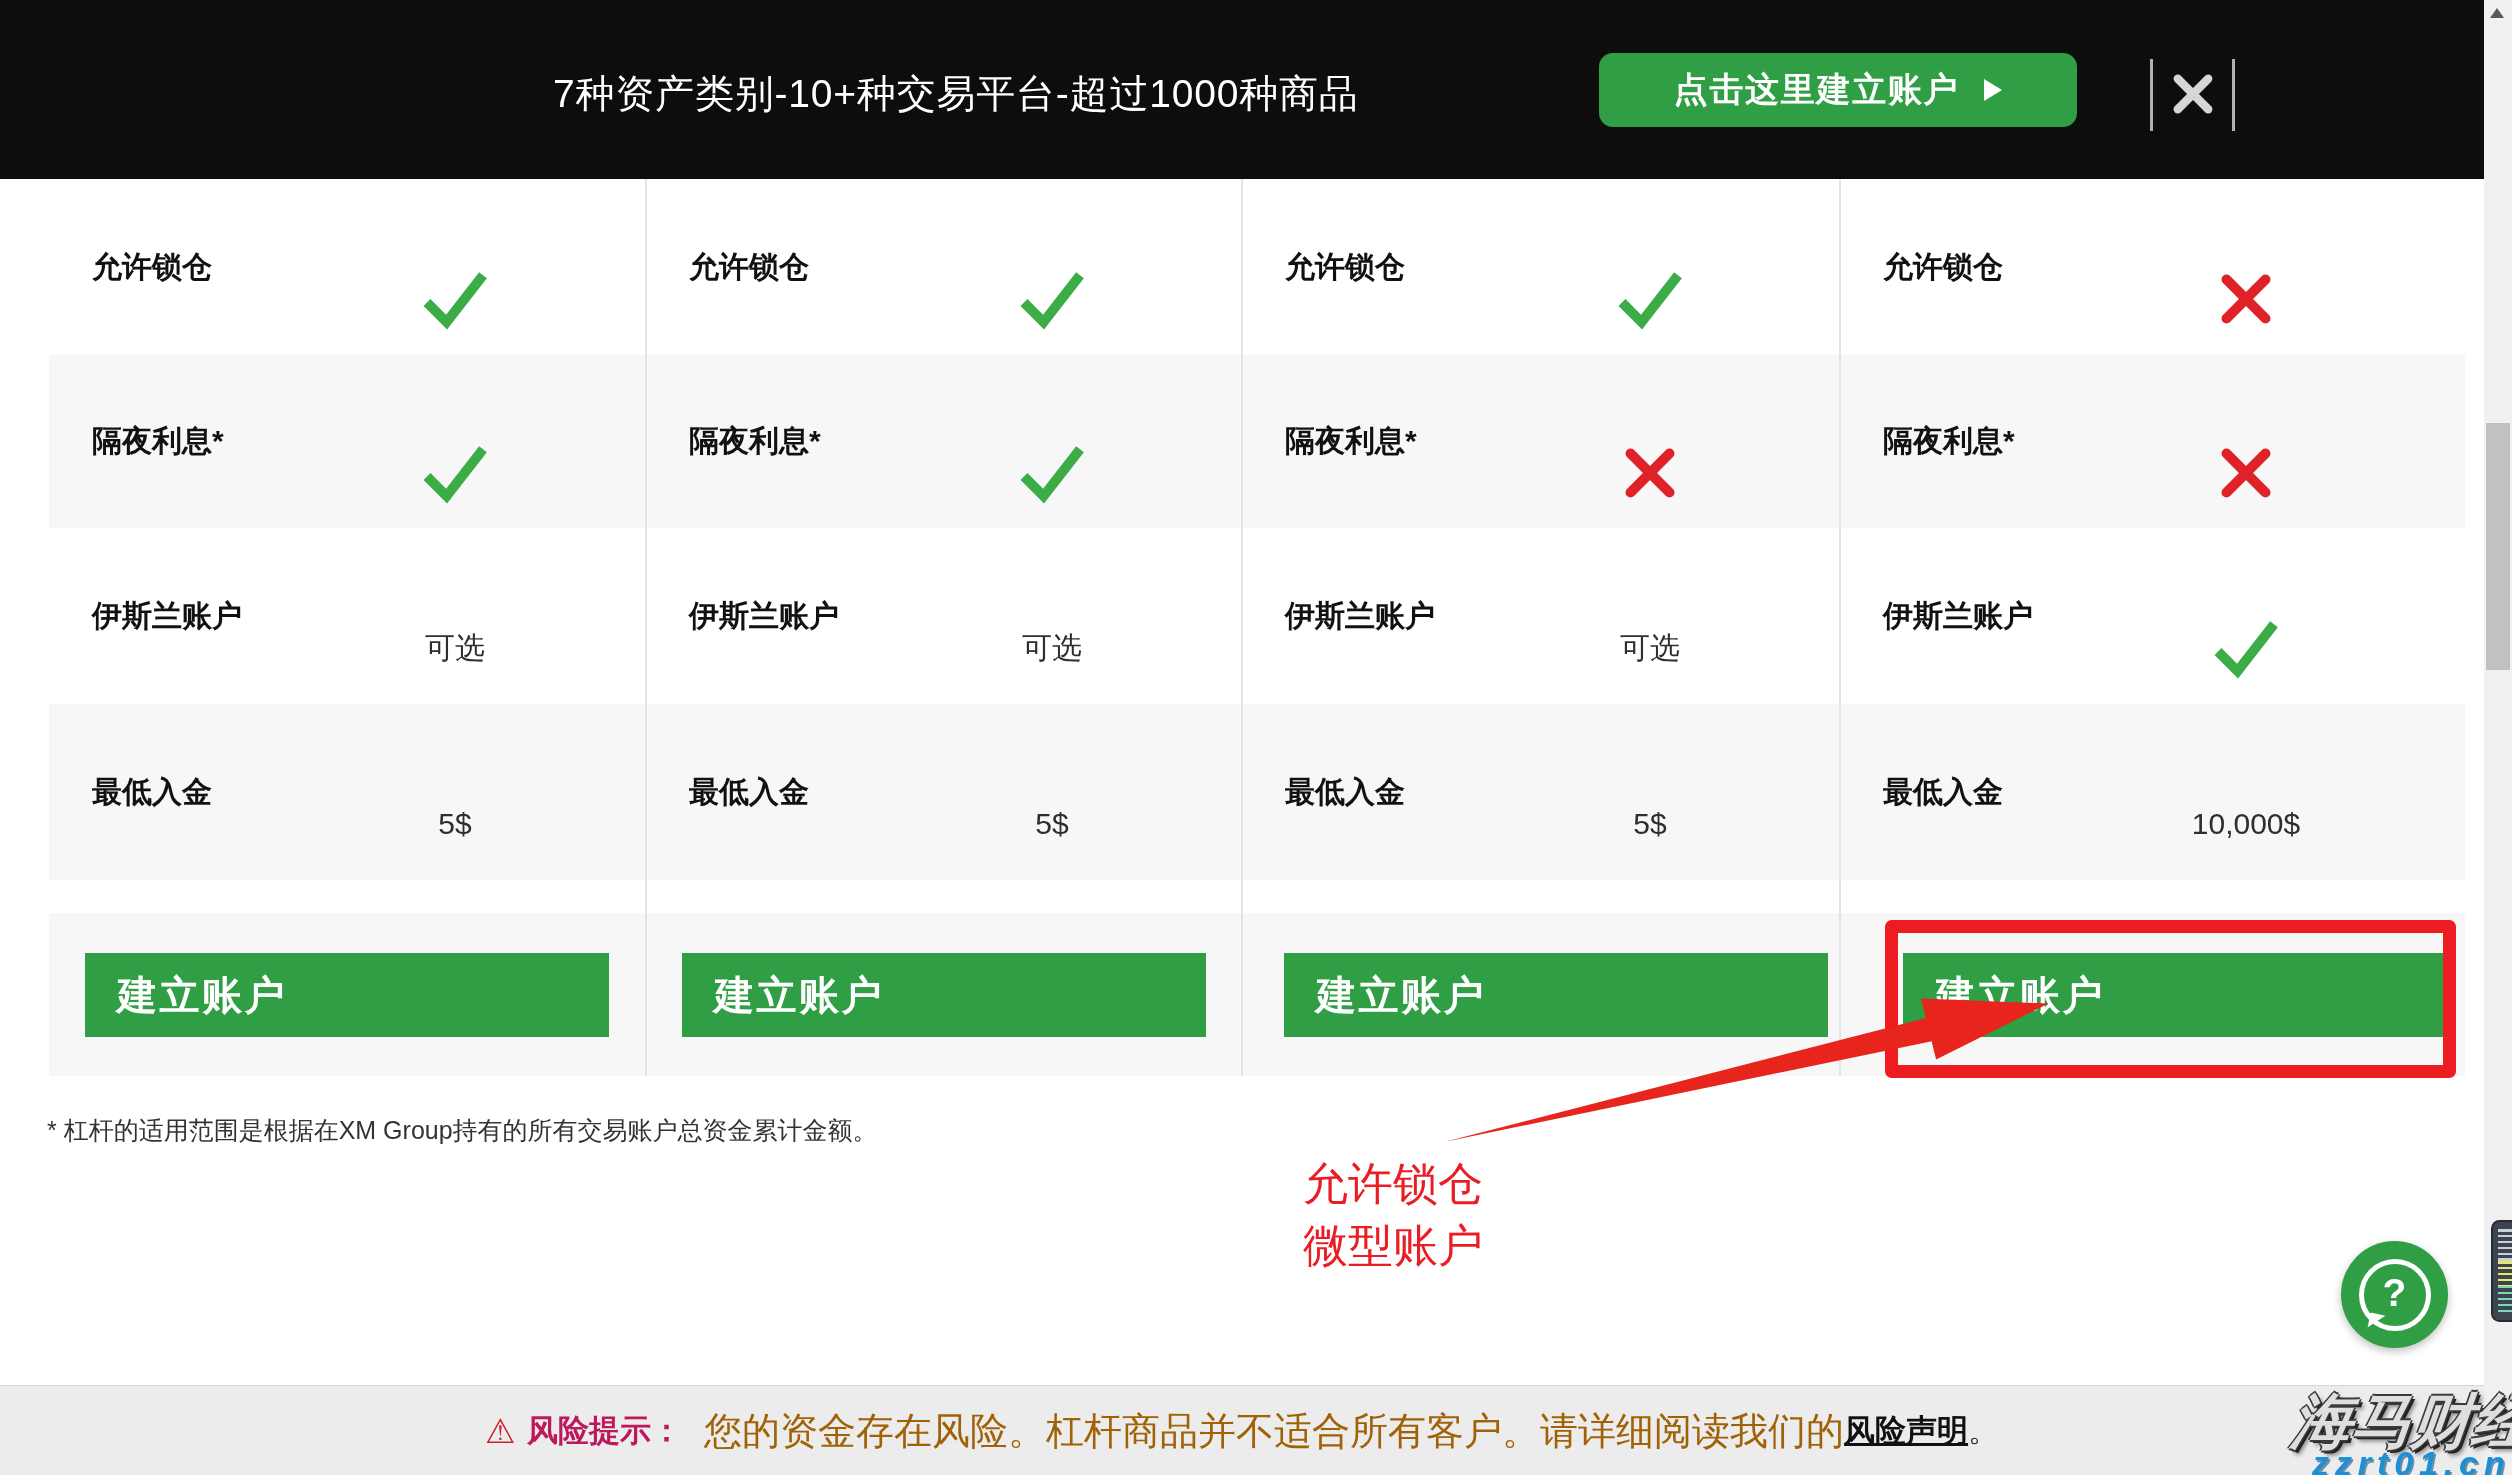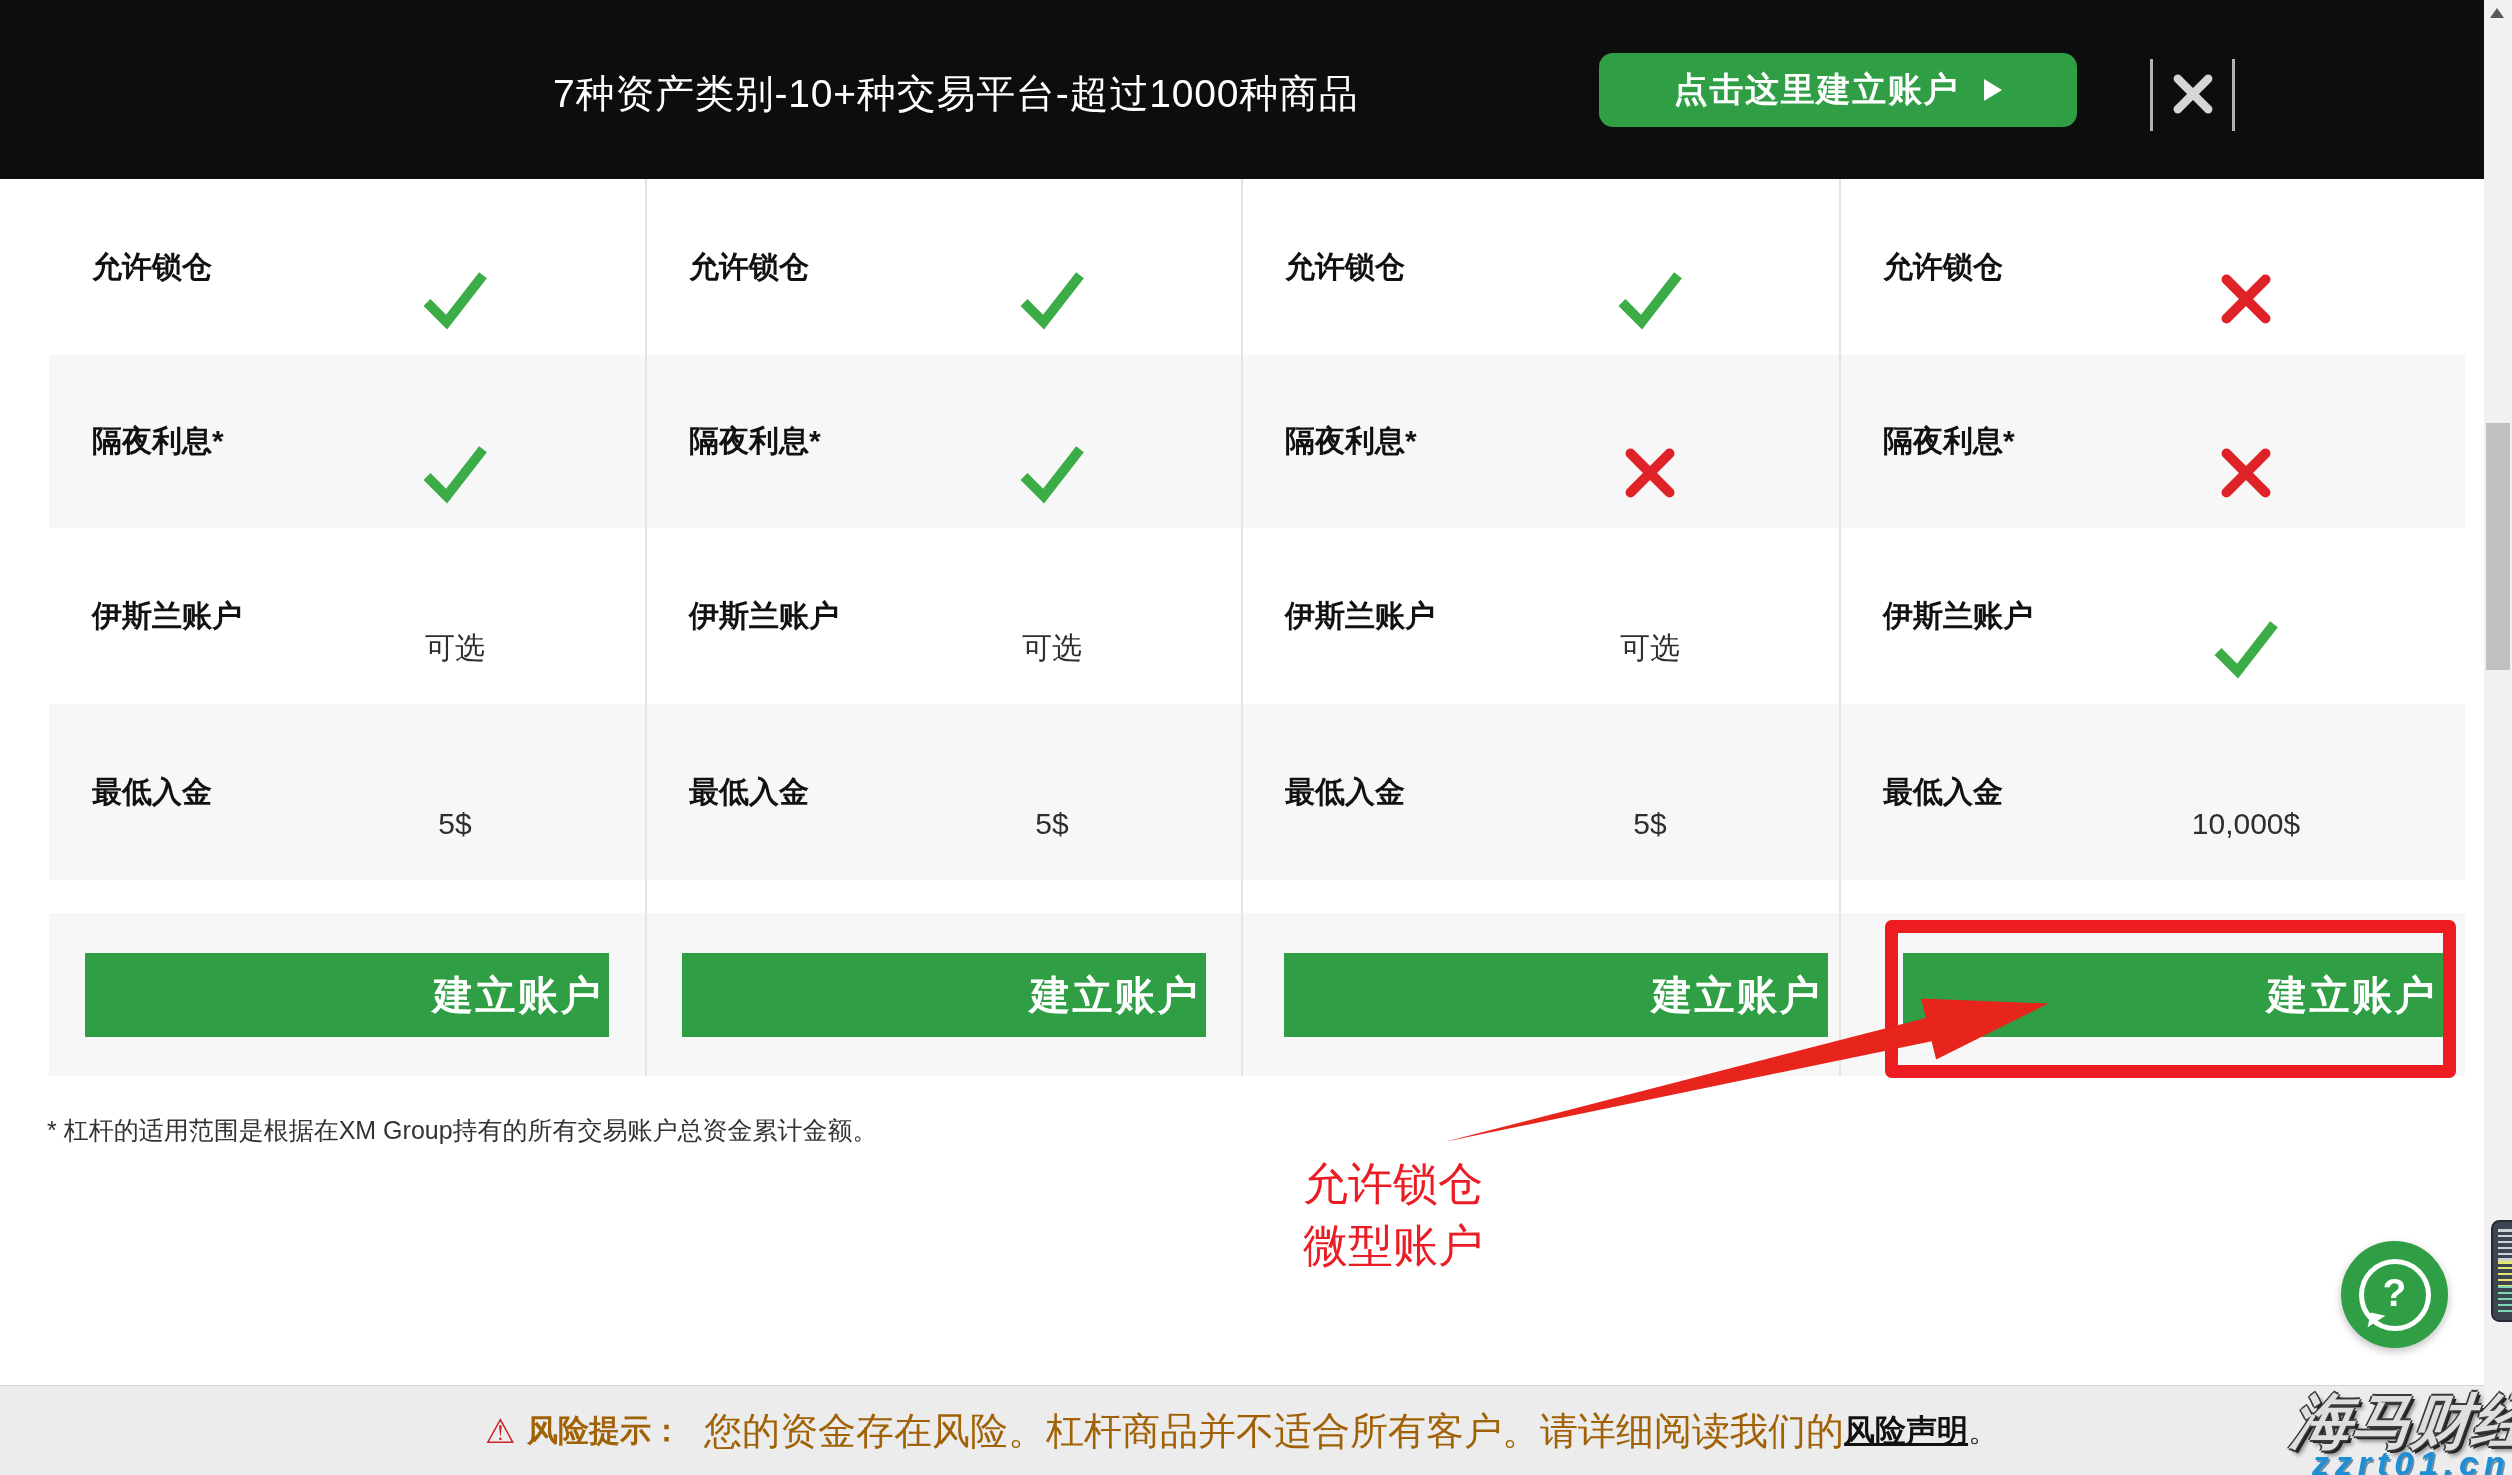--- a/index.html
+++ b/index.html
@@ -21,34 +21,34 @@
   
   .row-band{position:absolute;left:49px;width:2416px;background:#f7f7f7;}
   .band-r2{top:355px;height:173px;}
   .band-r4{top:704px;height:176px;}
   .band-r5{top:913px;height:163px;}
   .col-divider{position:absolute;top:179px;height:897px;width:1.7px;background:#e4e4e4;z-index:5;}
   .cell-label{position:absolute;transform:translateY(-50%);font-size:30px;font-weight:bold;color:#111;white-space:nowrap;z-index:6;}
   .cell-value{position:absolute;transform:translate(-50%,-50%);z-index:6;display:flex;align-items:center;justify-content:center;margin-top:32px;}
   .cell-value .val-text{font-size:30px;color:#2e2e2e;white-space:nowrap;}
   .create-btn{position:absolute;top:953px;height:84px;background:#2f9e45;border:none;cursor:pointer;
-    display:flex;align-items:center;justify-content:flex-end;z-index:6;padding-left:32px;}
+    display:flex;align-items:center;justify-content:flex-start;z-index:6;padding-left:32px;}
   .create-btn span{color:#fff;font-size:40px;font-weight:bold;letter-spacing:2.5px;}
   
   .footnote{position:absolute;left:47px;top:1114px;font-size:25px;color:#333;white-space:nowrap;z-index:6;}
   
   .red-box{position:absolute;left:1885px;top:920px;width:545px;height:132px;border:13.4px solid #ec1c20;border-radius:6.7px;z-index:20;}
   .anno-arrow{position:absolute;left:1424px;top:980px;z-index:21;}
   .anno-text{position:absolute;left:1303px;font-size:45px;font-weight:500;color:#ea1d25;z-index:21;white-space:nowrap;}
   .anno-line1{top:1154px;} .anno-line2{top:1216px;}
   
   .risk-bar{position:absolute;left:0;top:1385px;width:2484px;height:90px;background:#ececec;border-top:1.7px solid #d5d5d5;
     display:flex;align-items:center;justify-content:center;z-index:8;}
   .risk-bar .warn{color:#c9252b;font-size:34px;margin-right:11.7px;}
-  .risk-bar .risk-label{color:#a16207;font-size:31px;font-weight:bold;margin-right:22px;white-space:nowrap;}
+  .risk-bar .risk-label{color:#be185d;font-size:31px;font-weight:bold;margin-right:22px;white-space:nowrap;}
   .risk-bar .risk-body{color:#a16207;font-size:38px;white-space:nowrap;}
   .risk-bar .risk-link{color:#111;font-size:31px;font-weight:bold;text-decoration:underline;white-space:nowrap;cursor:pointer;}
   .risk-bar .risk-period{color:#222;font-size:31px;}
   
   .help-btn{position:absolute;left:2341px;top:1241px;width:107px;height:107px;border-radius:50%;background:#2f9e45;border:none;cursor:pointer;
     box-shadow:0 3.4px 8.4px rgba(0,0,0,.25);z-index:25;display:flex;align-items:center;justify-content:center;}
   .help-ring{position:relative;width:62px;height:62px;border:5px solid #fff;border-radius:50%;display:flex;align-items:center;justify-content:center;}
   .help-ring .qmark{color:#fff;font-size:39px;font-weight:bold;line-height:1;margin-top:-3.4px;}
   .help-tail{position:absolute;left:5px;bottom:-3.4px;width:0;height:0;border-top:15px solid #fff;border-right:15px solid transparent;transform:rotate(12deg);}
   

